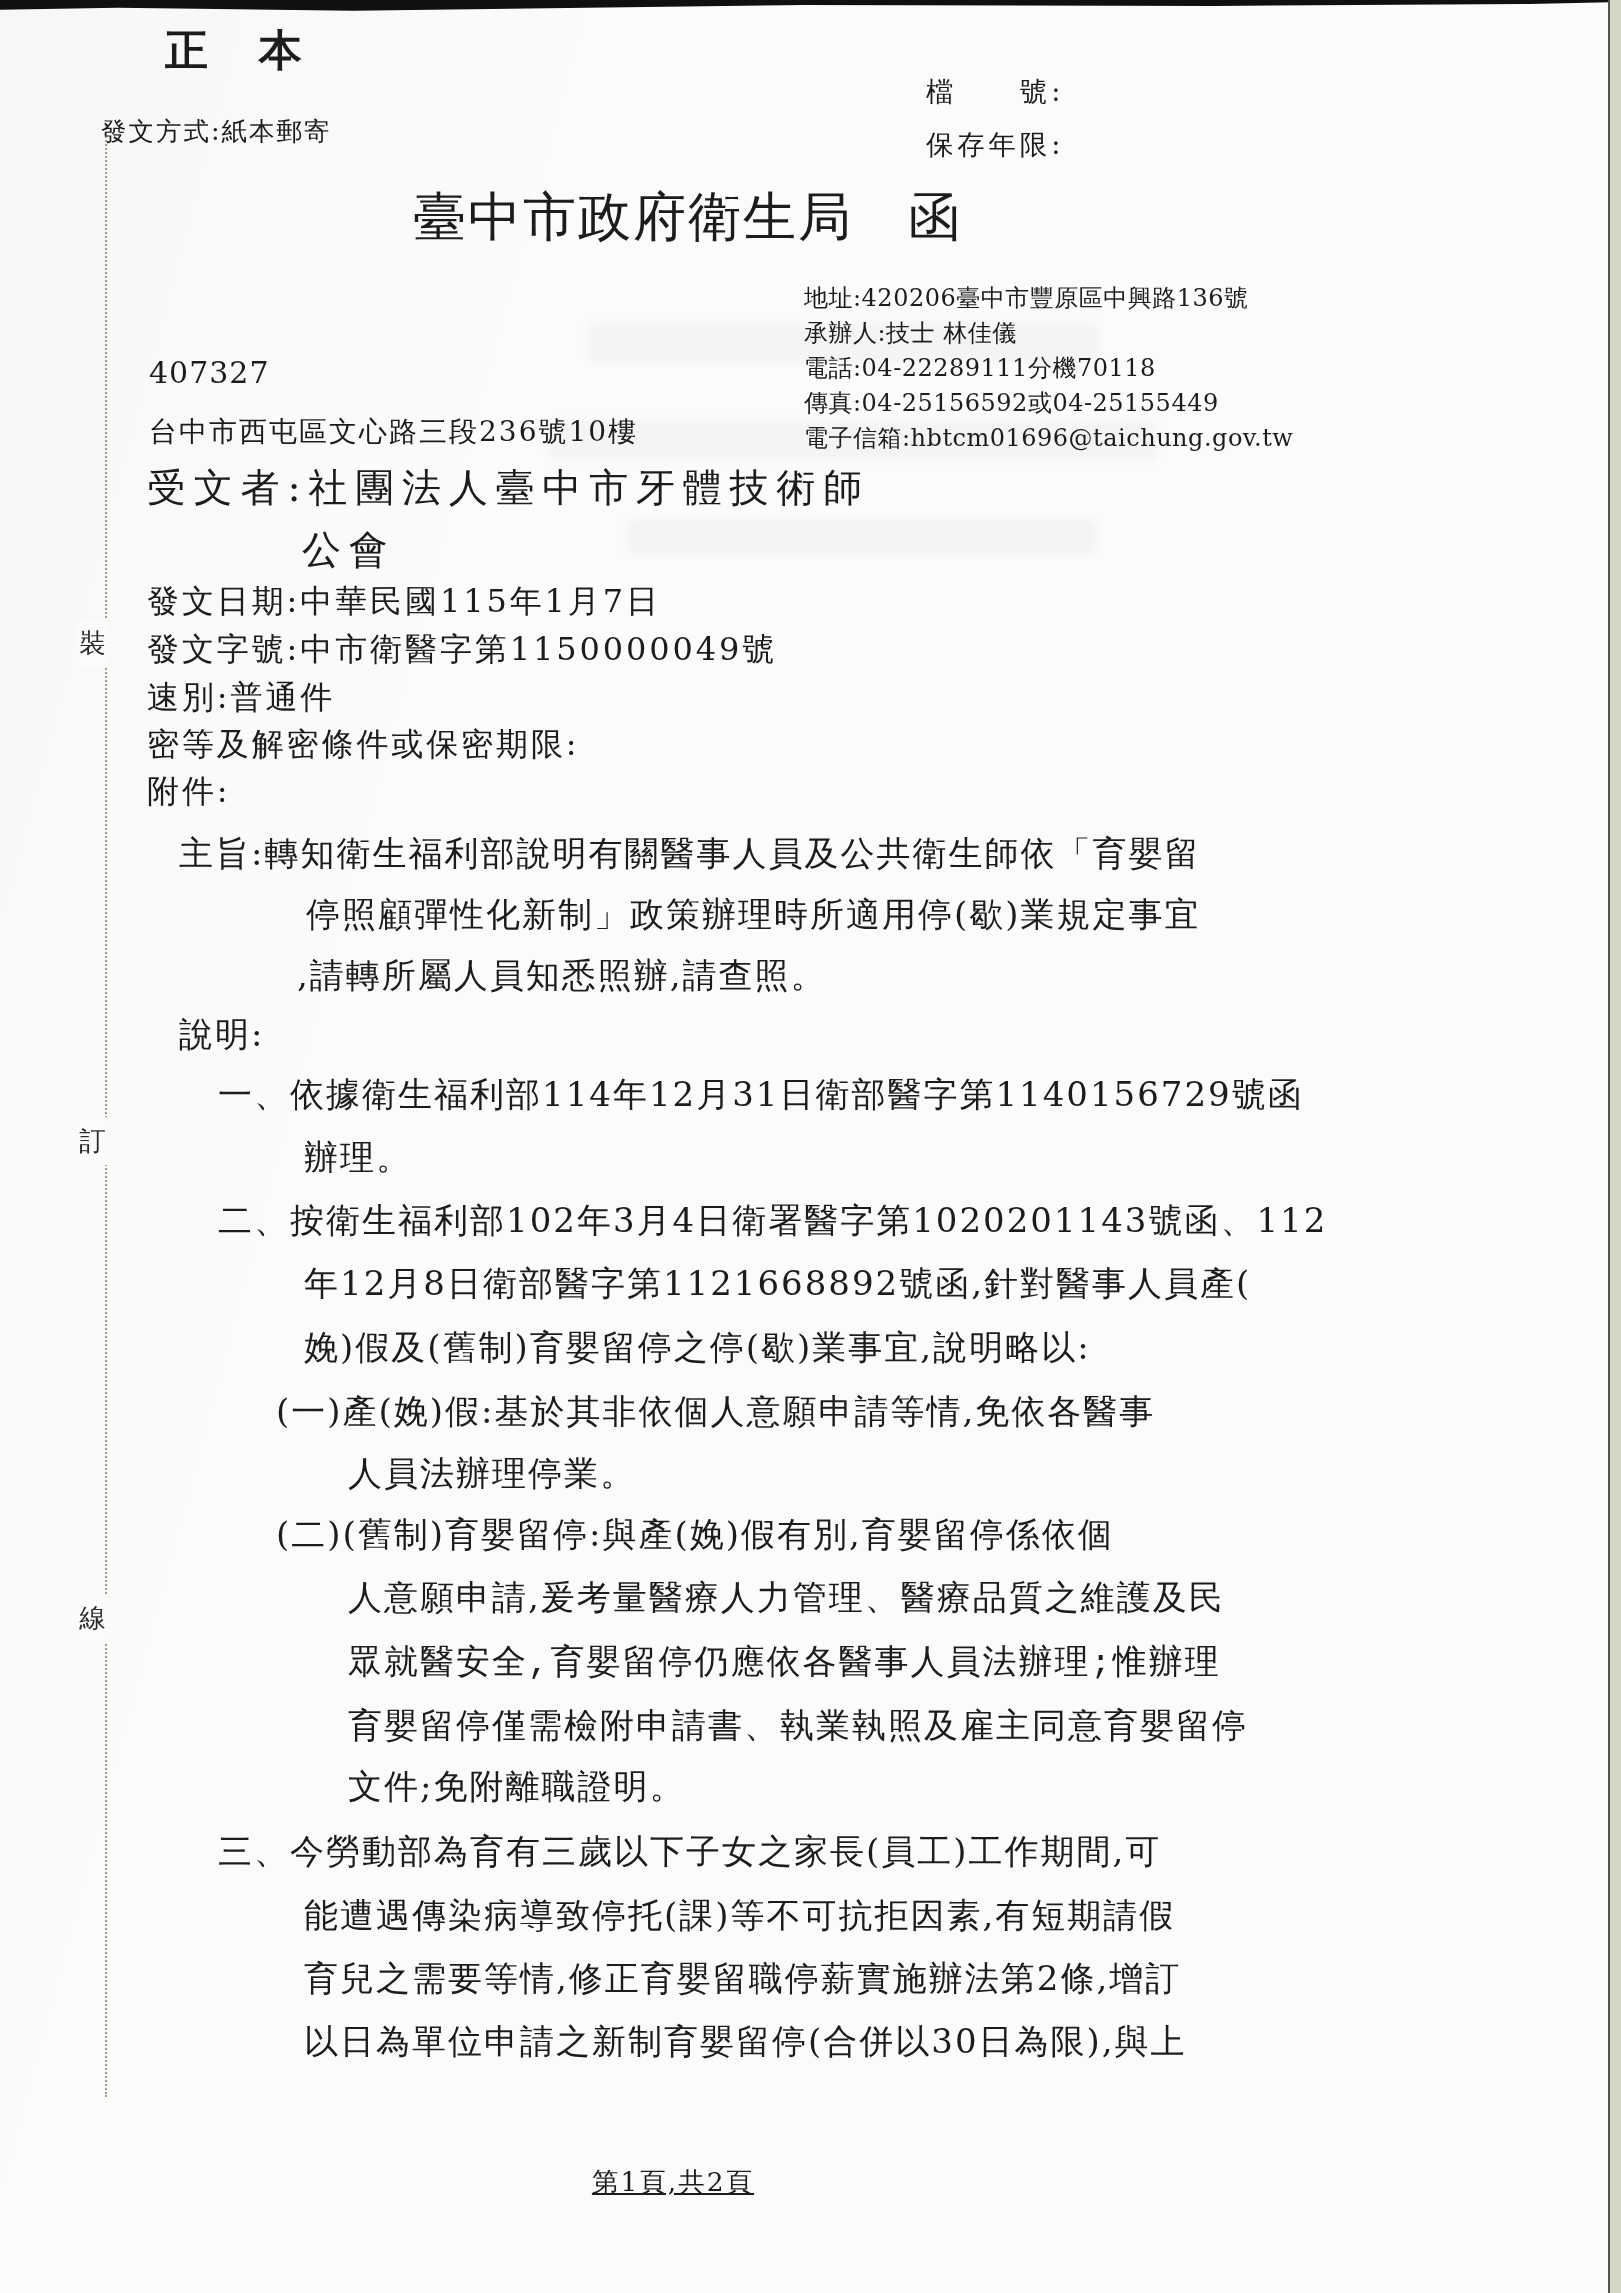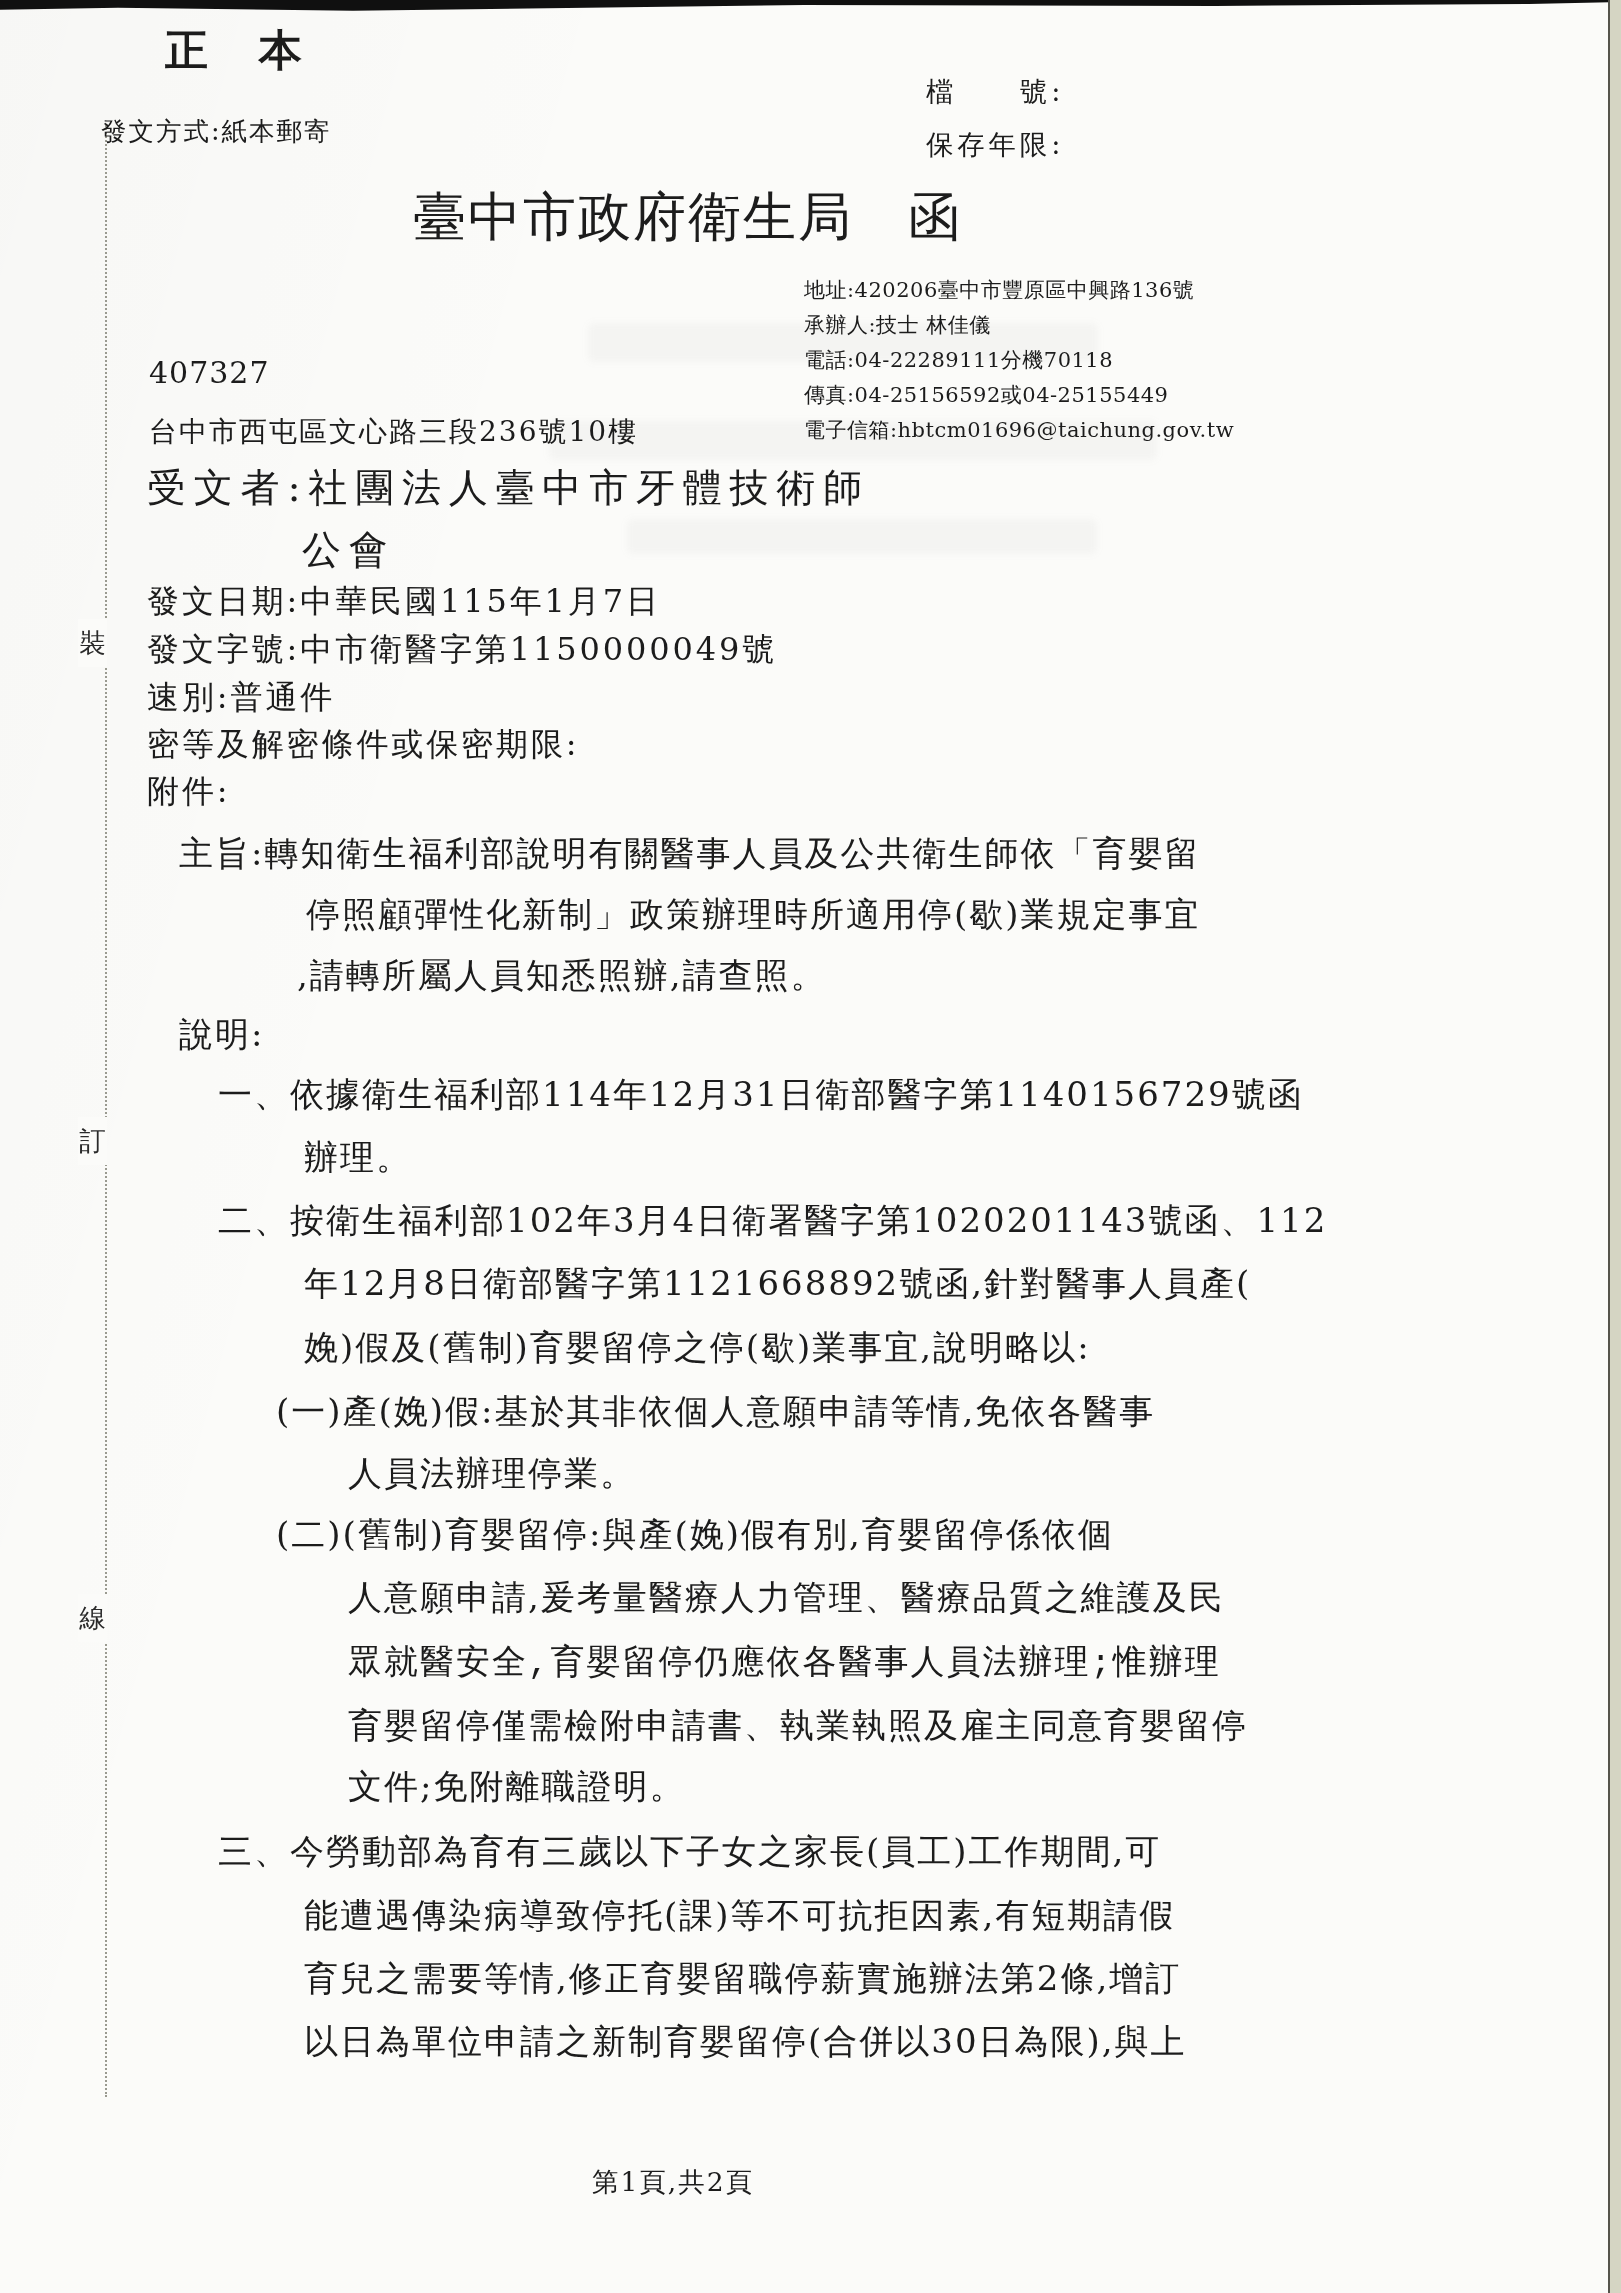--- a/index.html
+++ b/index.html
@@ -36,33 +36,33 @@
     position:absolute;background:rgba(110,110,110,0.05);
     filter:blur(3.9px);border-radius:5.9px;
   }
   
   .copy-marking{left:165px;top:21.6px;font-size:43px;letter-spacing:3.9px;font-weight:bold;}
   .file-no{left:926px;top:74px;font-size:27.4px;letter-spacing:3.9px;}
   .retention{left:926px;top:127px;font-size:27.4px;letter-spacing:3.9px;}
   .delivery{left:101px;top:114px;font-size:25.5px;letter-spacing:2px;}
   .doc-title{left:0;top:182px;width:1376px;text-align:center;font-size:53px;letter-spacing:2px;}
   
-  .agency{position:absolute;left:804px;top:273px;font-size:21px;line-height:35px;letter-spacing:0.5px;}
+  .agency{position:absolute;left:804px;top:281px;font-size:24px;line-height:35px;letter-spacing:0.5px;}
   .agency div{white-space:nowrap;}
   
   .zip{left:149px;top:355px;font-size:30px;letter-spacing:1px;}
   .recipient-addr{left:149px;top:398px;font-size:28px;letter-spacing:2px;margin-top:15px;}
   .recipient-l1{left:147px;top:461px;font-size:39px;letter-spacing:7.8px;}
   .recipient-l2{left:302px;top:523px;font-size:39px;letter-spacing:7.8px;}
   
   .meta-line{left:147px;font-size:32px;letter-spacing:2.9px;}
   
   .body-line{font-size:34px;letter-spacing:2px;}
   
-  .footer{left:0;top:2164px;width:1346px;text-align:center;font-size:26.5px;letter-spacing:2px;}
+  .footer{left:0;top:2164px;width:1346px;text-align:center;font-size:26.5px;letter-spacing:2px;text-decoration:underline;}
 </style>
 </head>
 <body>
 
 <div class="page">
 
   <div class="scan-top-edge"></div>
   <div class="scan-right-strip"></div>
   <div class="ghost" style="left:588px;top:323px;width:510px;height:39px;"></div>
   <div class="ghost" style="left:549px;top:421px;width:608px;height:39px;"></div>

